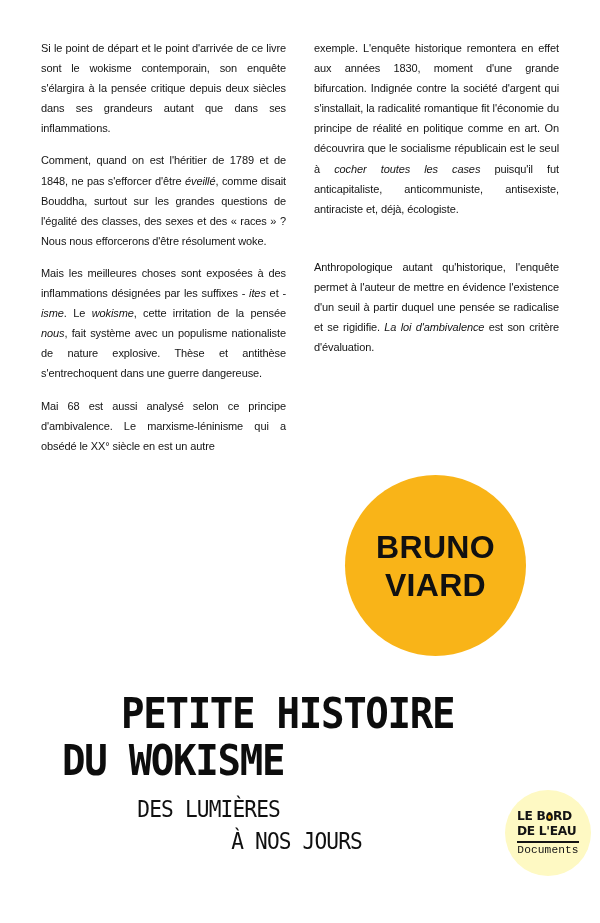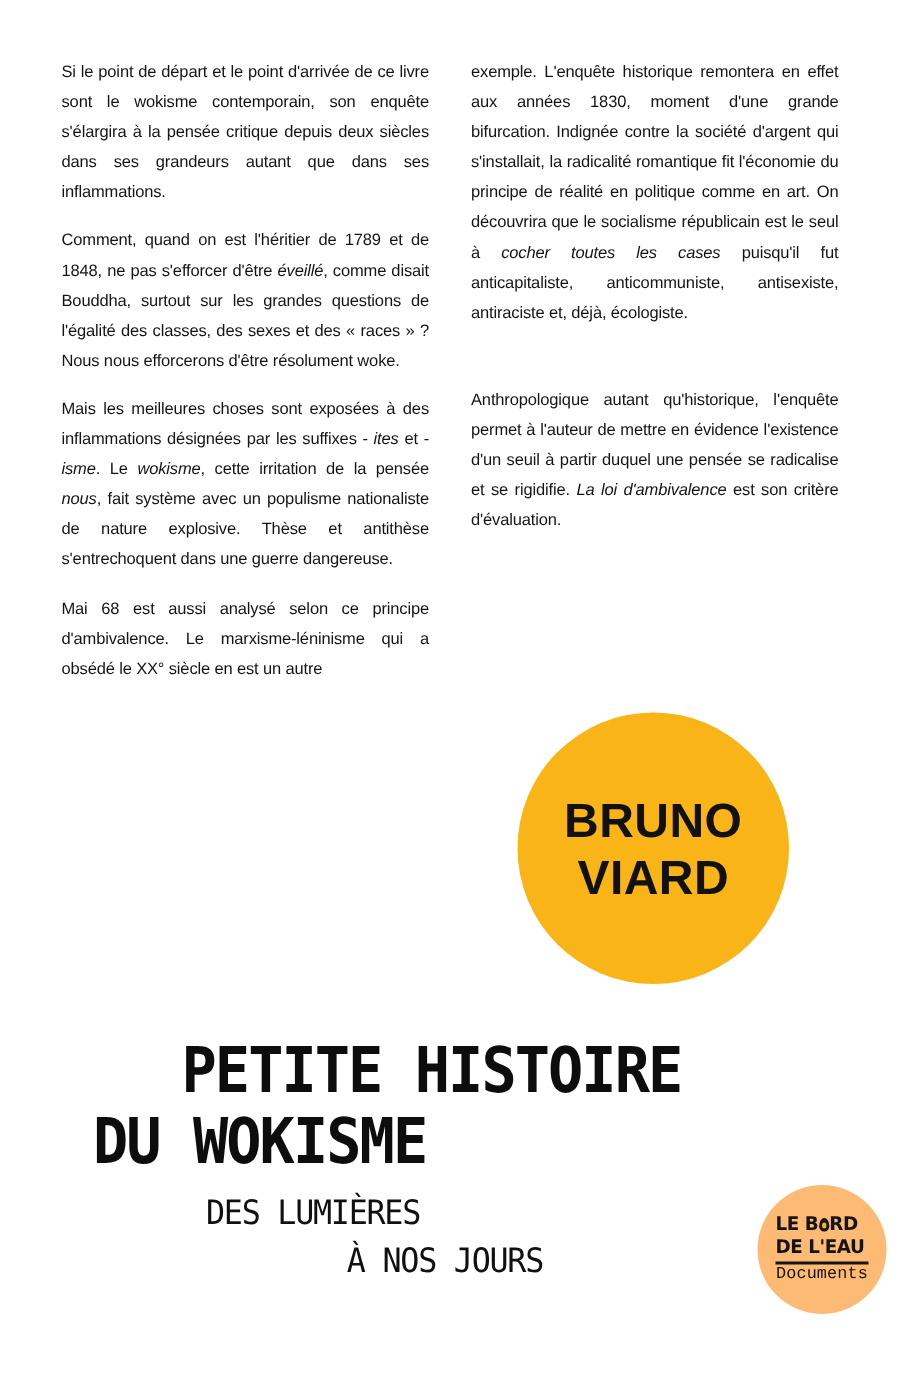--- a/index.html
+++ b/index.html
@@ -111,21 +111,21 @@
   .subtitle-line.s2 { margin-right: 48px; }
 
   
   .publisher-logo {
     position: absolute;
     left: 505px;
     top: 790px;
     width: 86px;
     height: 86px;
     border-radius: 50%;
-    background: #fdba74;
+    background: #fef9c3;
     display: flex;
     flex-direction: column;
     align-items: center;
     justify-content: center;
     z-index: 3;
   }
   .logo-inner {
     width: 62px;
     display: flex;
     flex-direction: column;

